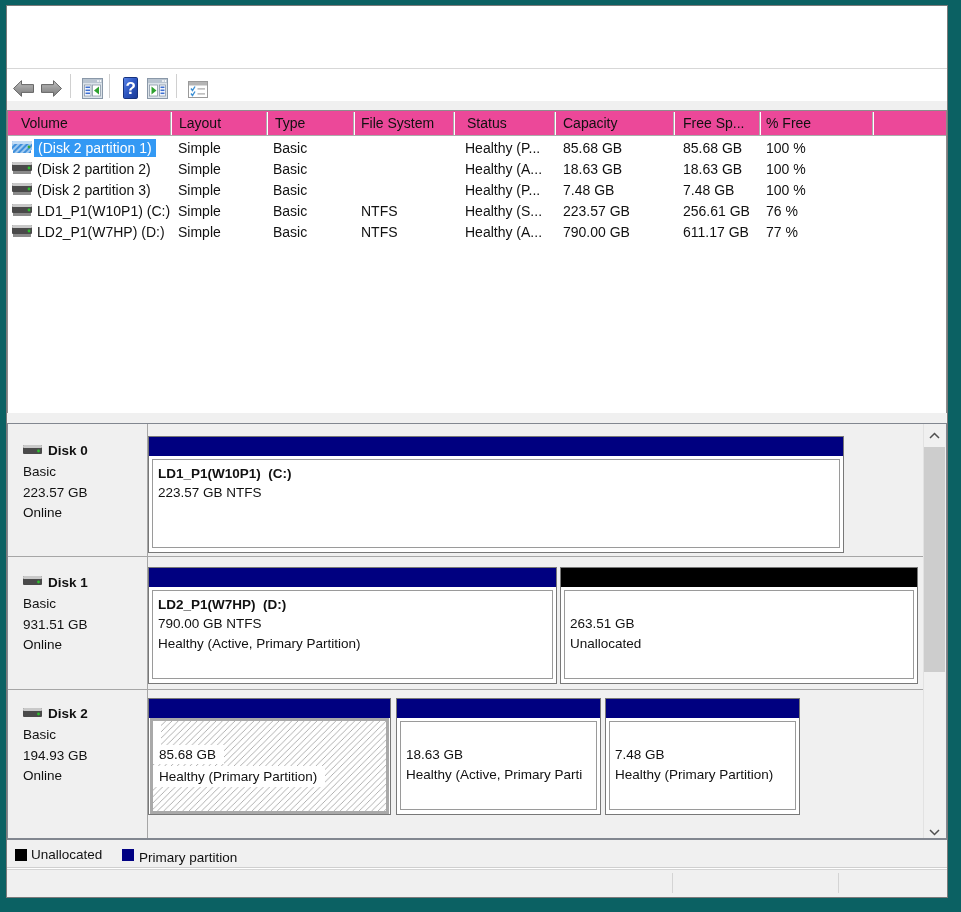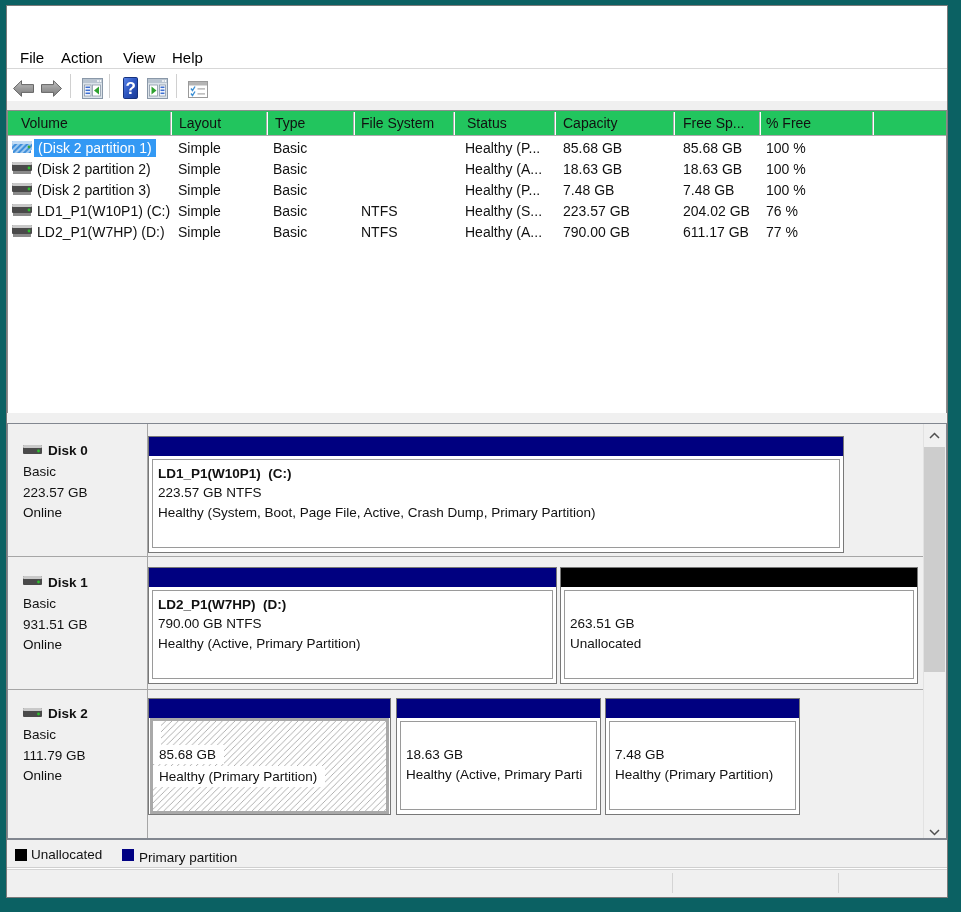--- a/index.html
+++ b/index.html
@@ -17,21 +17,21 @@
   #menu span{position:absolute;top:3px;}
   #menusep{position:absolute;left:0;top:62px;width:100%;height:1px;background:#d7d7d7;}
   
   #toolbar{position:absolute;left:0;top:63px;width:100%;height:32px;background:#fff;}
   .tsep{position:absolute;top:5px;width:1px;height:24px;background:#d0d0d0;}
   
   #strip{position:absolute;left:0;top:95px;width:100%;height:9px;background:#f0f0f0;}
   
   #toppane{position:absolute;left:0;top:104px;width:938px;height:302px;
            background:#fff;border:1px solid #8c8c8c;border-bottom:none;}
-  #lvheader{position:absolute;left:0;top:0;width:100%;height:24px;background:#22c55e;
+  #lvheader{position:absolute;left:0;top:0;width:100%;height:24px;background:#ec4899;
             border-bottom:1px solid #acacac;font-size:14px;color:#111;}
   #lvheader span{position:absolute;top:4px;}
   .hsep{position:absolute;top:1px;width:1px;height:23px;background:#acacac;
         box-shadow:1px 0 0 #ffffff;}
   .lvrow{position:absolute;left:0;width:100%;height:21px;font-size:14px;color:#111;}
   .lvrow span{position:absolute;top:3px;white-space:pre;text-align:center;}
   .sel{background:#3399f4;color:#fff;}
   
   #split{position:absolute;left:0;top:407px;width:100%;height:10px;background:#f0f0f0;}
   
@@ -58,26 +58,20 @@
   
   #status{position:absolute;left:0;top:863px;width:940px;height:27px;background:#f0f0f0;
           border-top:1px solid #d4d4d4;}
   .ssep{position:absolute;top:3px;width:1px;height:20px;background:#d4d4d4;}
 </style>
 </head>
 <body>
 <div id="win">
 
 
-  <div id="menu">
-    <span style="left:13px">File</span>
-    <span style="left:54px">Action</span>
-    <span style="left:116px">View</span>
-    <span style="left:165px">Help</span>
-  </div>
   <div id="menusep"></div>
 
   <div id="toolbar">
     <svg class="abs" style="left:6px;top:11px" width="21" height="17" viewBox="0 0 21 17">
       <defs>
           <linearGradient id="ag" x1="0" y1="0" x2="0" y2="1">
         <stop offset="0" stop-color="#c2c2c2"></stop>
             <stop offset="0.5" stop-color="#9b9b9b"></stop>
             <stop offset="1" stop-color="#7e7e7e"></stop>
       </linearGradient>
@@ -212,21 +206,21 @@
           <rect x="0" y="0" width="20" height="3" rx="1" fill="#c9c9c9"></rect>
           <circle cx="17" cy="6" r="1.4" fill="#2ebf2e"></circle>
           <rect x="1" y="9" width="18" height="3" fill="#8a8a8a"></rect>
         </svg>
       <span style="left:29px">LD1_P1(W10P1) (C:)</span>
       <span style="left:170px">Simple</span>
         <span style="left:265px">Basic</span>
       <span style="left:353px">NTFS</span>
       <span style="left:457px">Healthy (S...</span>
         <span style="left:555px">223.57 GB</span>
-      <span style="left:675px">204.02 GB</span>
+      <span style="left:675px">256.61 GB</span>
         <span style="left:758px">76 %</span>
     </div>
     <div class="lvrow" style="top:110px">
       <svg class="abs" style="left:4px;top:4px" width="20" height="13" viewBox="0 0 20 13">
           <rect x="0" y="0" width="20" height="9" rx="1" fill="#4a4a4a"></rect>
           <rect x="0" y="0" width="20" height="3" rx="1" fill="#c9c9c9"></rect>
           <circle cx="17" cy="6" r="1.4" fill="#2ebf2e"></circle>
           <rect x="1" y="9" width="18" height="3" fill="#8a8a8a"></rect>
         </svg>
       <span style="left:29px">LD2_P1(W7HP) (D:)</span>
@@ -271,30 +265,29 @@
     </div>
 
     <div class="dlabel" style="top:282px;width:136px;height:120px">
       <svg class="abs" style="left:15px;top:1.5px" width="19" height="13" viewBox="0 0 19 13">
           <rect x="0" y="0" width="19" height="9" rx="1" fill="#4a4a4a"></rect>
           <rect x="0" y="0" width="19" height="3" rx="1" fill="#c9c9c9"></rect>
           <circle cx="15.5" cy="6" r="1.4" fill="#2ebf2e"></circle>
         </svg>
       <div class="dname">Disk 2</div>
       <div class="l" style="top:21px">Basic</div>
-      <div class="l" style="top:42px">111.79 GB</div>
+      <div class="l" style="top:42px">194.93 GB</div>
       <div class="l" style="top:62px">Online</div>
     </div>
 
     <div class="pbox" style="left:140px;top:12px;width:694px;height:115px">
       <div class="pband"></div>
       <div class="pinner">
         <div style="top:6px;font-weight:bold">LD1_P1(W10P1)&nbsp;&nbsp;(C:)</div>
         <div style="top:25px">223.57 GB NTFS</div>
-        <div style="top:45px">Healthy (System, Boot, Page File, Active, Crash Dump, Primary Partition)</div>
       </div>
     </div>
 
     <div class="pbox" style="left:140px;top:143px;width:407px;height:115px">
       <div class="pband"></div>
       <div class="pinner">
         <div style="top:6px;font-weight:bold">LD2_P1(W7HP)&nbsp;&nbsp;(D:)</div>
         <div style="top:25px">790.00 GB NTFS</div>
         <div style="top:45px">Healthy (Active, Primary Partition)</div>
       </div>

